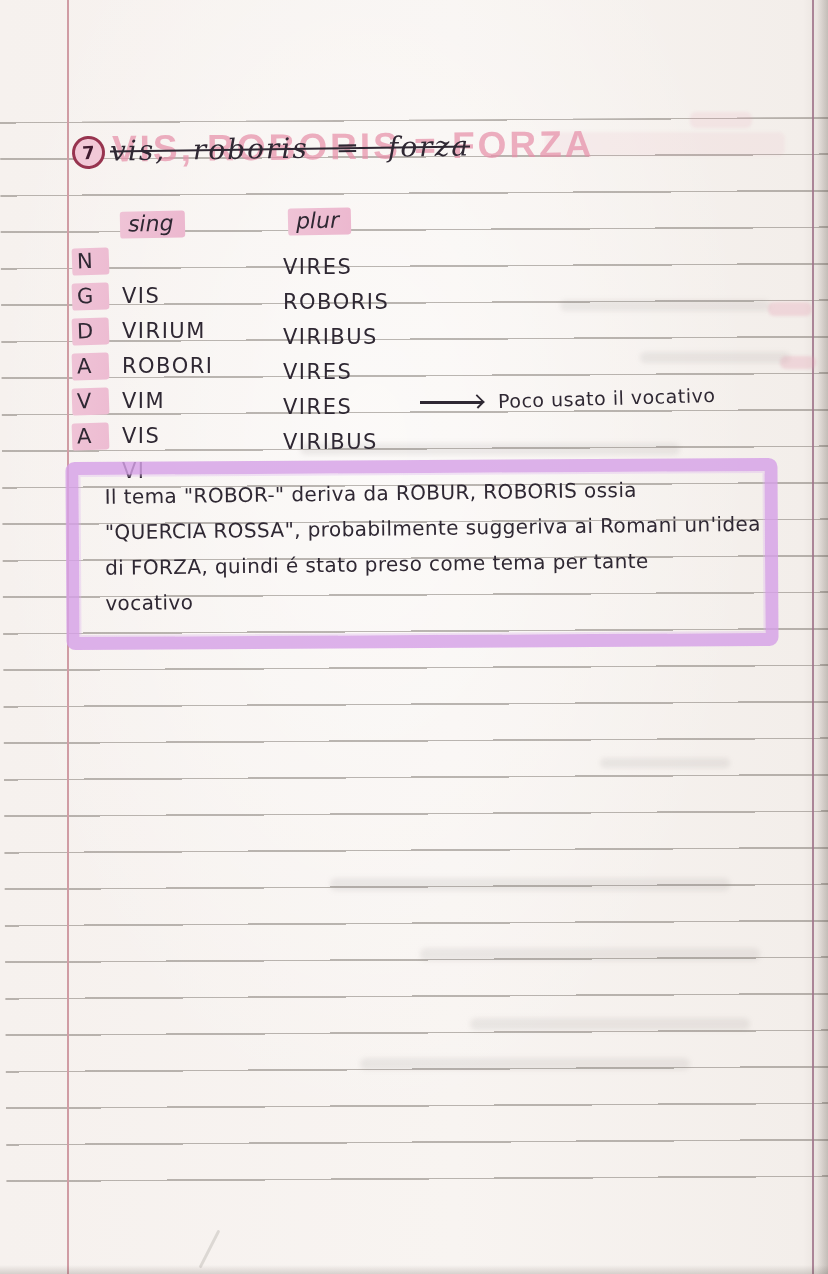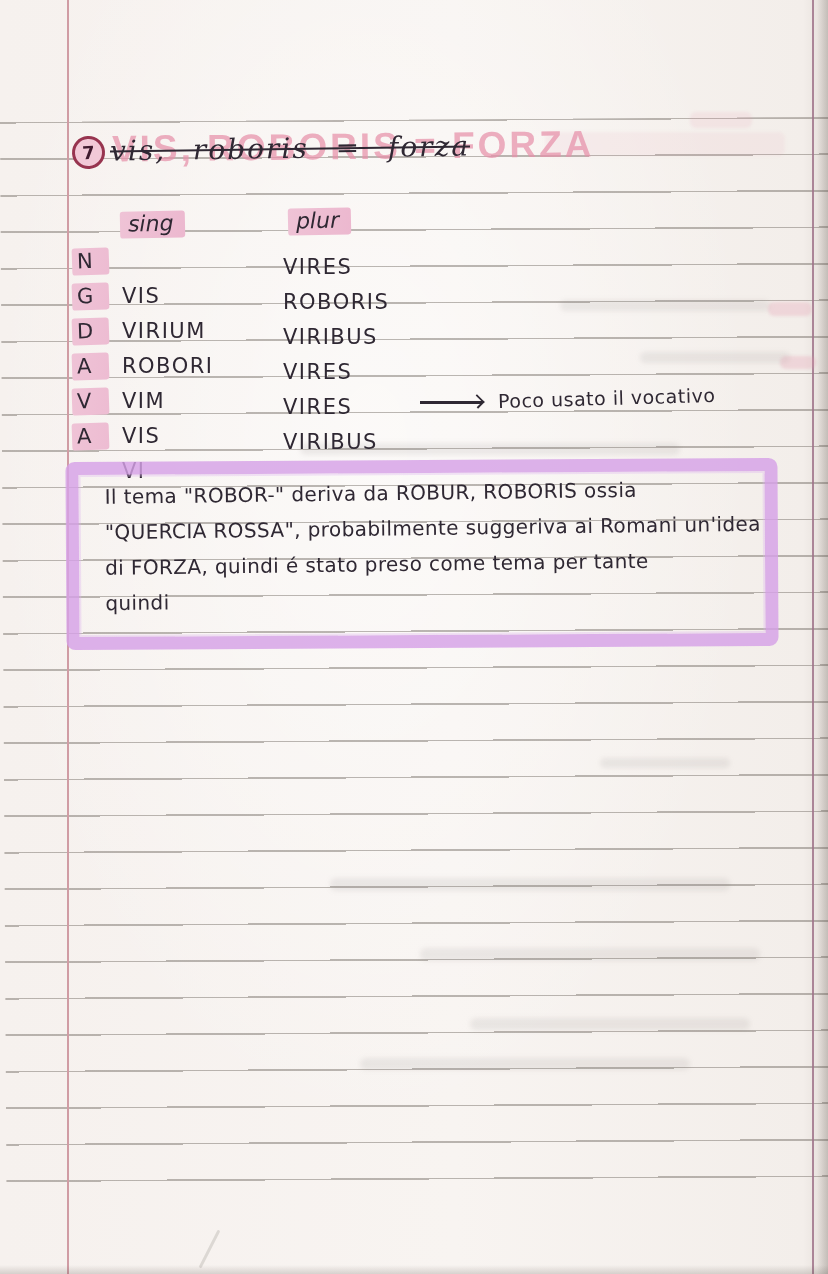--- a/index.html
+++ b/index.html
@@ -165,18 +165,18 @@
   <div class="trow r6">
     <span class="case">A</span>
     <span class="sing">VI</span>
     <span class="plur">VIRIBUS</span>
   </div>
 
   <div class="note-box">
     <div class="line nl0">Il tema "ROBOR-" deriva da ROBUR, ROBORIS ossia</div>
     <div class="line nl1">"QUERCIA ROSSA", probabilmente suggeriva ai Romani un'idea</div>
     <div class="line nl2">di FORZA, quindi é stato preso come tema per tante</div>
-    <div class="line nl3">quindi</div>
+    <div class="line nl3">vocativo</div>
   </div>
 
   <div class="edge-right"></div>
   <div class="edge-bottom"></div>
 </div>
 
 </body></html>

